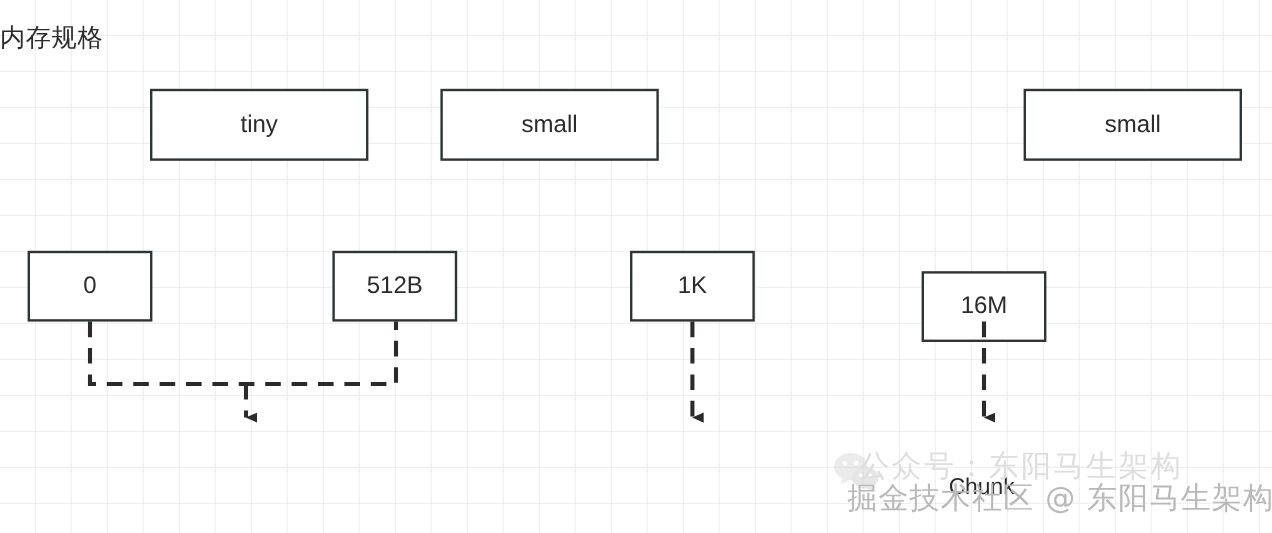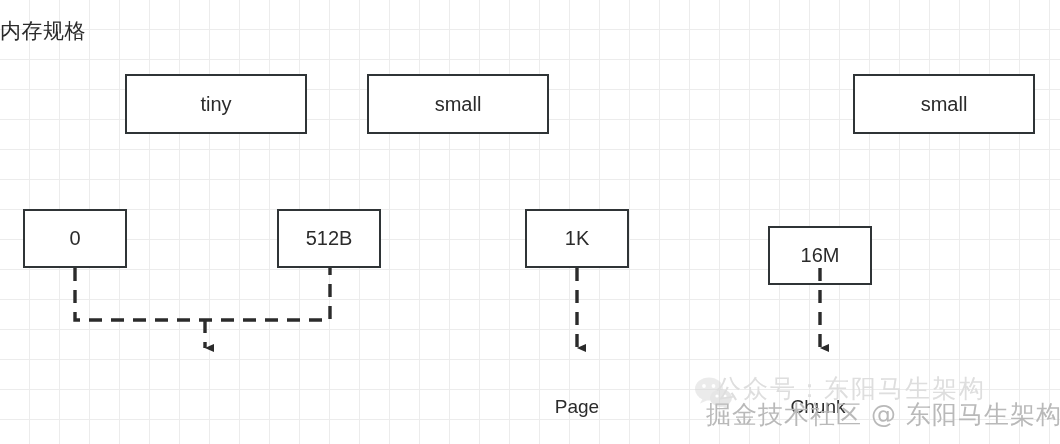--- a/index.html
+++ b/index.html
@@ -143,21 +143,20 @@
 
     <g>
       <path d="M577,268 L577,348" fill="none" stroke="#2b2b2b" stroke-width="3.4" stroke-dasharray="13 9" marker-end="url(#arrowhead)"></path>
     </g>
 
     <g>
       <path d="M820,268 L820,348" fill="none" stroke="#2b2b2b" stroke-width="3.4" stroke-dasharray="13 9" marker-end="url(#arrowhead)"></path>
     </g>
   </svg>
 
-  <div class="leaf-label" style="left:477px; top:396px; width:200px;">Page</div>
   <div class="leaf-label" style="left:718px; top:396px; width:200px;">Chunk</div>
 
   <svg class="wechat-icon" viewBox="0 0 40 34">
     <ellipse cx="15" cy="13" rx="14" ry="11.5" fill="#d8d8d8"></ellipse>
     <path d="M9,22 L6,27.5 L13,24.5 Z" fill="#d8d8d8"></path>
     <circle cx="10" cy="10" r="1.9" fill="#ffffff"></circle>
     <circle cx="19.5" cy="10" r="1.9" fill="#ffffff"></circle>
     <ellipse cx="27" cy="22" rx="11" ry="9" fill="#cfcfcf"></ellipse>
     <path d="M32,29 L35,33.5 L28.5,31 Z" fill="#cfcfcf"></path>
     <circle cx="23" cy="20" r="1.6" fill="#ffffff"></circle>

